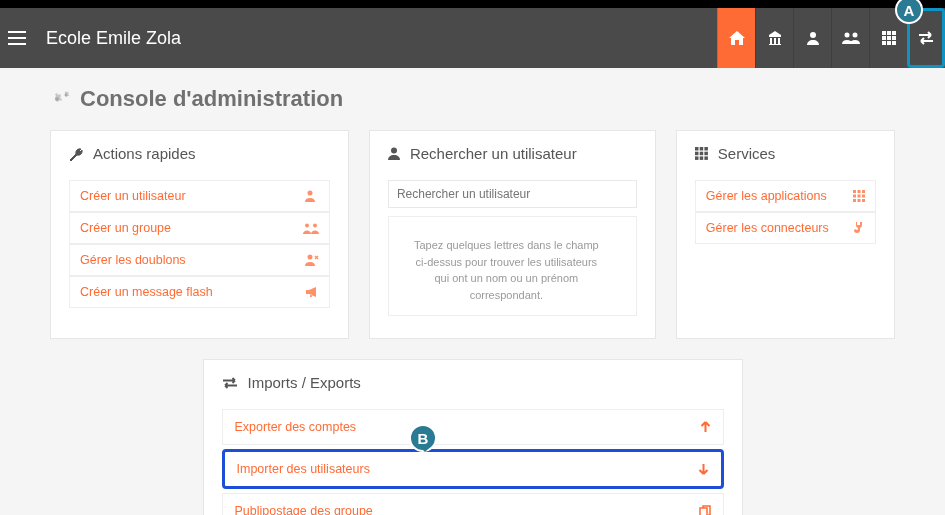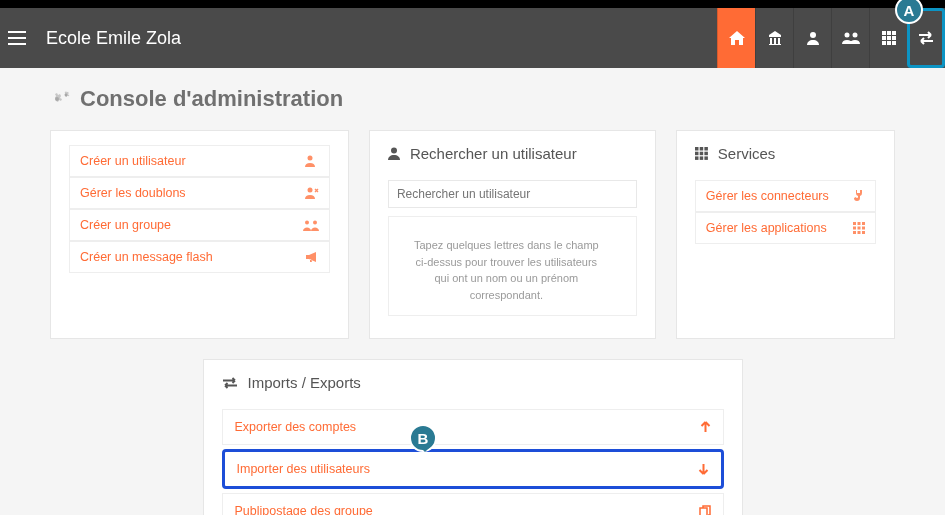--- a/index.html
+++ b/index.html
@@ -175,47 +175,55 @@
           <circle cx="16" cy="6" r="1.4"></circle>
           <path d="M16 2l.7 1.3 1.4-.6.6 1.4-.7 1.3 1.4.6-.7 1.3-1.4-.6-.6 1.4-1.4-.6.7-1.3-1.4-.6.7-1.3-.7-1.3 1.4-.6z" opacity=".6"></path>
         </svg>
     </span>
     <span>Console d'administration</span>
   </div>
 
   <div class="cards-row">
 
     <div class="card quick">
+      <div class="card-title">
+        <span>
+          <svg width="14" height="14" viewBox="0 0 14 14" fill="#555" stroke="#555">
+              <path d="M13 3a4 4 0 01-5 5L2 14l-1-1 6-6a4 4 0 015-5l-2 2 1 1z"></path>
+            </svg>
+        </span>
+        <span>Actions rapides</span>
+      </div>
       <div class="action-list">
         <div class="action-item">
           <span>Créer un utilisateur</span>
           <span class="right-icon">
             <svg width="14" height="12" viewBox="0 0 14 12" fill="#ff6b35">
                 <circle cx="5" cy="3" r="2.5"></circle>
                 <path d="M0 12c0-2.5 2-4 5-4s5 1.5 5 4z"></path>
+              </svg>
+          </span>
+        </div>
+        <div class="action-item">
+          <span>Créer un groupe</span>
+          <span class="right-icon">
+            <svg width="16" height="11" viewBox="0 0 16 11" fill="#ff6b35">
+                <circle cx="4" cy="2.5" r="2"></circle>
+                <circle cx="12" cy="2.5" r="2"></circle>
+                <path d="M0 11c0-2 2-3.5 4-3.5s4 1.5 4 3.5zm8 0c0-2 2-3.5 4-3.5s4 1.5 4 3.5z"></path>
               </svg>
           </span>
         </div>
         <div class="action-item">
           <span>Gérer les doublons</span>
           <span class="right-icon">
             <svg width="14" height="12" viewBox="0 0 14 12" fill="#ff6b35">
                 <circle cx="5" cy="3" r="2.5"></circle>
                 <path d="M0 12c0-2.5 2-4 5-4s5 1.5 5 4z"></path>
                 <path d="M10 2l3 3m0-3l-3 3" stroke="#ff6b35" stroke-width="1.4"></path>
-              </svg>
-          </span>
-        </div>
-        <div class="action-item">
-          <span>Créer un groupe</span>
-          <span class="right-icon">
-            <svg width="16" height="11" viewBox="0 0 16 11" fill="#ff6b35">
-                <circle cx="4" cy="2.5" r="2"></circle>
-                <circle cx="12" cy="2.5" r="2"></circle>
-                <path d="M0 11c0-2 2-3.5 4-3.5s4 1.5 4 3.5zm8 0c0-2 2-3.5 4-3.5s4 1.5 4 3.5z"></path>
               </svg>
           </span>
         </div>
         <div class="action-item">
           <span>Créer un message flash</span>
           <span class="right-icon">
             <svg width="14" height="12" viewBox="0 0 14 12" fill="#ff6b35">
                 <path d="M1 4h3l7-3v10l-7-3H1zM5 8v3h2l-1-3z"></path>
               </svg>
           </span>
@@ -251,43 +259,43 @@
               <rect x="9.4" y="4.7" width="3.5" height="3.5"></rect>
               <rect y="9.4" width="3.5" height="3.5"></rect>
               <rect x="4.7" y="9.4" width="3.5" height="3.5"></rect>
               <rect x="9.4" y="9.4" width="3.5" height="3.5"></rect>
             </svg>
         </span>
         <span>Services</span>
       </div>
       <div class="action-list">
         <div class="action-item">
-          <span>Gérer les connecteurs</span>
-          <span class="right-icon">
-            <svg width="13" height="13" viewBox="0 0 13 13" fill="#ff6b35">
-                <path d="M5 0v3h3V0h2v3a3 3 0 01-2 3v2a3 3 0 01-6 0l2-1a1 1 0 002 0V6a3 3 0 01-2-3V0z"></path>
-              </svg>
-          </span>
-        </div>
-        <div class="action-item">
           <span>Gérer les applications</span>
           <span class="right-icon">
             <svg width="12" height="12" viewBox="0 0 12 12" fill="#ff6b35">
                 <rect width="3" height="3"></rect>
                 <rect x="4.5" width="3" height="3"></rect>
                 <rect x="9" width="3" height="3"></rect>
                 <rect y="4.5" width="3" height="3"></rect>
                 <rect x="4.5" y="4.5" width="3" height="3"></rect>
                 <rect x="9" y="4.5" width="3" height="3"></rect>
                 <rect y="9" width="3" height="3"></rect>
                 <rect x="4.5" y="9" width="3" height="3"></rect>
                 <rect x="9" y="9" width="3" height="3"></rect>
               </svg>
           </span>
         </div>
+        <div class="action-item">
+          <span>Gérer les connecteurs</span>
+          <span class="right-icon">
+            <svg width="13" height="13" viewBox="0 0 13 13" fill="#ff6b35">
+                <path d="M5 0v3h3V0h2v3a3 3 0 01-2 3v2a3 3 0 01-6 0l2-1a1 1 0 002 0V6a3 3 0 01-2-3V0z"></path>
+              </svg>
+          </span>
+        </div>
       </div>
     </div>
   </div>
 
   <div class="ie-wrap">
     <div class="card ie">
       <div class="card-title">
         <span>
           <svg width="16" height="12" viewBox="0 0 16 12" fill="none" stroke="#555" stroke-width="1.8">
               <path d="M1 3.5h12m0 0l-2.5-2.5M13 3.5L10.5 6M15 8.5H3m0 0L5.5 11M3 8.5L5.5 6"></path>

